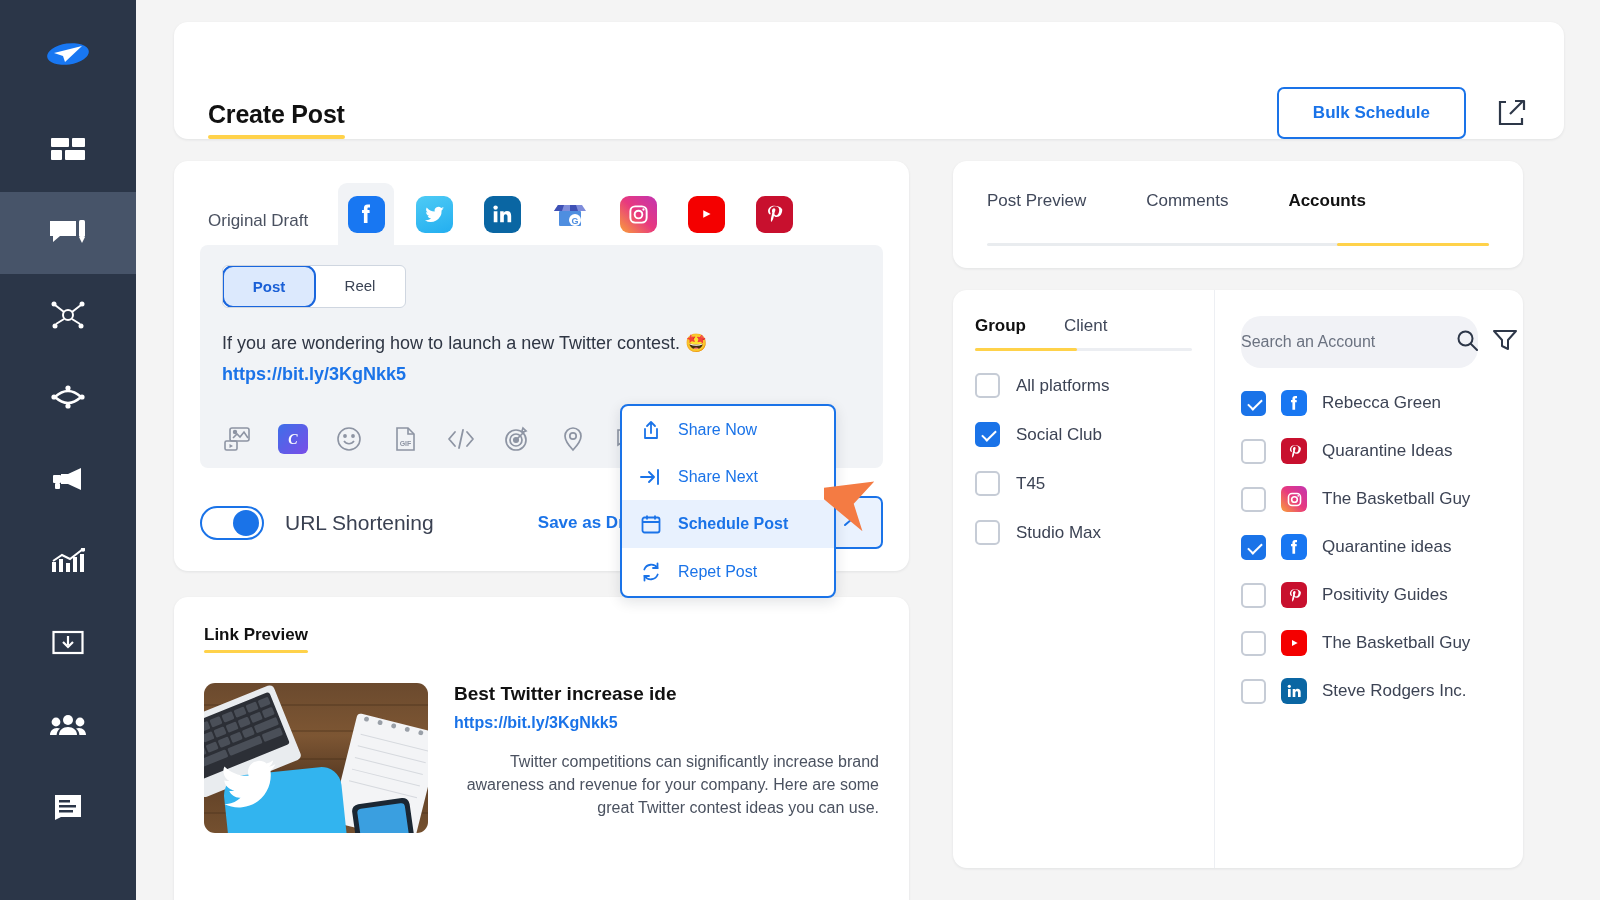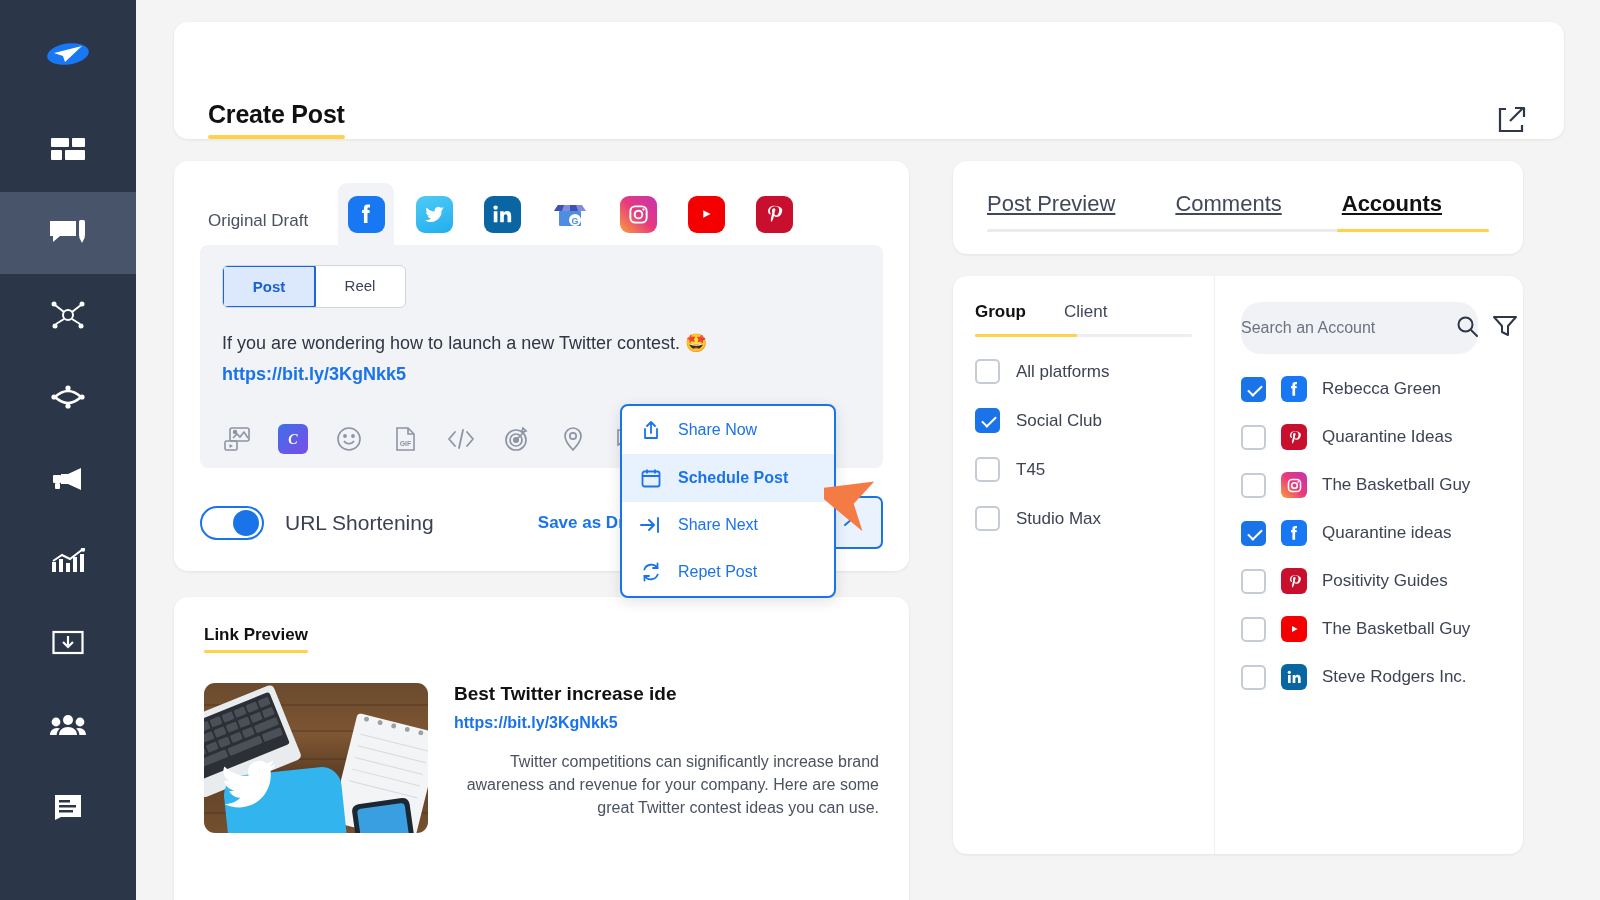--- a/index.html
+++ b/index.html
@@ -59,21 +59,21 @@
   .plat-tab {
     width:56px; height:62px; display:flex; align-items:center; justify-content:center;
     border-radius:9px 9px 0 0; cursor:pointer;
   }
   .plat-tab.active { background:#f1f3f6; }
   .plat-ico { width:37px; height:37px; border-radius:9px; display:flex; align-items:center; justify-content:center; }
 
   .composer-body { background:#f1f3f6; margin:0 26px; border-radius:8px; padding:20px 22px 14px 22px; }
   .seg { display:flex; width:184px; border-radius:6px; overflow:hidden; border:1px solid #cfd6e0; background:#fff;}
   .seg div { flex:1; text-align:center; font-size:15px; padding:11px 0; cursor:pointer; color:#3a4354;}
-  .seg .on { background:#dce9fd; color:#1a5fd6; font-weight:700; border:2px solid #1a66dd; border-radius:3px; margin:-1px; }
+  .seg .on { background:#dce9fd; color:#1a5fd6; font-weight:700; border:2px solid #1a66dd; border-radius:11px; margin:-1px; }
   .post-text { font-size:18px; color:#2f3644; margin-top:22px; line-height:1.5;}
   .post-link { display:block; color:#1a73e8; font-weight:700; font-size:18px; margin-top:4px; text-decoration:none;}
   .tool-row { display:flex; align-items:center; gap:26px; margin-top:36px; }
   .tool { width:30px; height:30px; display:flex; align-items:center; justify-content:center; cursor:pointer; }
 
   .actions-row { display:flex; align-items:center; padding:28px 26px 0 26px; }
   .toggle { width:64px; height:34px; border-radius:17px; border:2px solid #1a73e8; background:#fff; position:relative; cursor:pointer; flex:0 0 64px;}
   .toggle .knob { position:absolute; width:26px; height:26px; border-radius:50%; background:#1a73e8; top:2px; right:3px; }
   .toggle-label { font-size:21px; color:#3a4152; margin-left:21px; }
   .spacer { flex:1; }
@@ -102,21 +102,21 @@
   .lp-title .t { font-size:17px; font-weight:700; color:#111; }
   .lp-title .rule { height:3px; background:#ffd24a; border-radius:2px; margin-top:5px; }
   .lp-body { display:flex; gap:26px; margin-top:30px; }
   .lp-thumb { width:224px; height:150px; border-radius:11px; overflow:hidden; flex:0 0 224px; position:relative;}
   .lp-h { font-size:19px; font-weight:700; color:#111; }
   .lp-url { color:#1a73e8; font-weight:700; font-size:16px; margin-top:9px; display:block; text-decoration:none;}
   .lp-desc { font-size:16px; color:#4b5260; margin-top:18px; line-height:1.45;text-align:right; }
 
   
   .rc-tabs-card { display:flex; padding:26px 34px 0 34px; height:100px; }
-  .rc-tab { font-size:22px; color:#40485a; padding-bottom:12px; margin-right:60px; cursor:pointer; position:relative;text-decoration:underline;}
+  .rc-tab { font-size:17px; color:#40485a; padding-bottom:32px; margin-right:60px; cursor:pointer; position:relative;}
   .rc-tab:last-child { margin-right:0; }
   .rc-tab.active { font-weight:700; color:#111; }
   .rc-underline { height:3px; background:#e9ecef; margin:0 34px; border-radius:2px; position:relative; }
   .rc-underline .hl { position:absolute; right:0; top:0; height:3px; width:152px; background:#ffd24a; border-radius:2px;}
 
   .accounts-card { margin-top:22px; display:flex; height:578px; }
   .acc-left { width:262px; flex:0 0 262px; border-right:1px solid #edeff3; padding:26px 0 0 0; }
   .g-tabs { display:flex; padding:0 22px; }
   .g-tab { font-size:17px; color:#40485a; margin-right:38px; padding-bottom:12px; cursor:pointer;}
   .g-tab.active { font-weight:700; color:#111; }
@@ -269,20 +269,21 @@
   </div>
 
   <div class="main">
 
     <div class="card header-card">
       <div class="page-title">
         <div class="t">Create Post</div>
         <div class="rule"></div>
       </div>
       <div class="header-right">
+        <button class="bulk-btn">Bulk Schedule</button>
         <button class="icon-btn">
           <svg width="30" height="30" viewBox="0 0 30 30" fill="none" stroke="#2d3748" stroke-width="2.2">
             <path d="M10 4H4v22h22v-6"></path>
               <path d="M27 3L14 16"></path>
               <path d="M19 3h9v9" stroke-linejoin="round"></path>
           </svg>
         </button>
       </div>
     </div>
 
@@ -540,36 +541,36 @@
         <div class="dropdown">
           <div class="dd-item">
             <span class="dd-ico">
               <svg width="20" height="20" viewBox="0 0 20 20" fill="none" stroke="#1a73e8" stroke-width="1.8" stroke-linecap="round" stroke-linejoin="round">
                 <path d="M4 9v9h12V9"></path>
                   <path d="M10 2v11M6 6l4-4 4 4"></path>
               </svg>
             </span>
             <span>Share Now</span>
           </div>
+          <div class="dd-item">
+            <span class="dd-ico">
+              <svg width="22" height="18" viewBox="0 0 22 18" fill="none" stroke="#1a73e8" stroke-width="1.9" stroke-linecap="round" stroke-linejoin="round">
+                <path d="M1 9h12M9 4l5 5-5 5M18 2v14"></path>
+              </svg>
+            </span>
+            <span>Share Next</span>
+          </div>
           <div class="dd-item sel">
             <span class="dd-ico">
               <svg width="20" height="20" viewBox="0 0 20 20" fill="none" stroke="#1a73e8" stroke-width="1.8">
                 <rect x="1.5" y="3.5" width="17" height="15" rx="2"></rect>
                   <path d="M1.5 8h17M6 1.5v4M14 1.5v4"></path>
               </svg>
             </span>
             <span>Schedule Post</span>
-          </div>
-          <div class="dd-item">
-            <span class="dd-ico">
-              <svg width="22" height="18" viewBox="0 0 22 18" fill="none" stroke="#1a73e8" stroke-width="1.9" stroke-linecap="round" stroke-linejoin="round">
-                <path d="M1 9h12M9 4l5 5-5 5M18 2v14"></path>
-              </svg>
-            </span>
-            <span>Share Next</span>
           </div>
           <div class="dd-item">
             <span class="dd-ico">
               <svg width="20" height="20" viewBox="0 0 20 20" fill="none" stroke="#1a73e8" stroke-width="1.8" stroke-linecap="round">
                 <path d="M16.5 6A7.5 7.5 0 0 0 3.3 7.5"></path>
                   <path d="M3.5 14A7.5 7.5 0 0 0 16.7 12.5"></path>
                 <path d="M16.5 1.5V6H12M3.5 18.5V14H8"></path>
               </svg>
             </span>
             <span>Repet Post</span>

